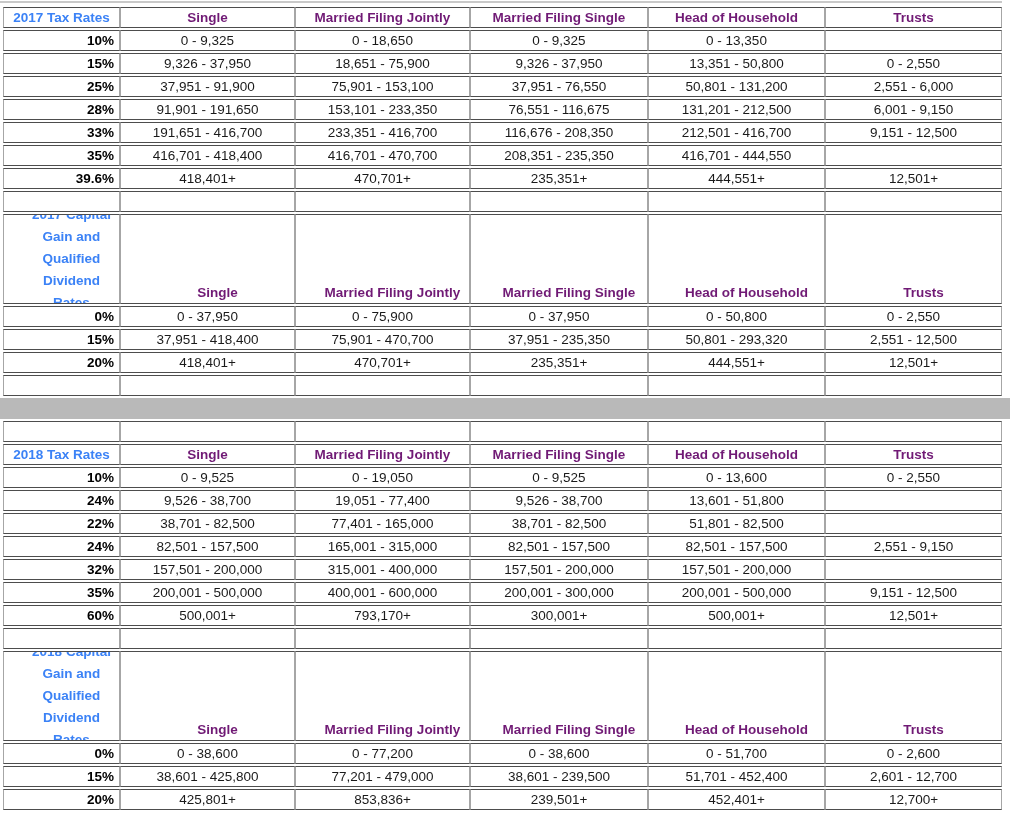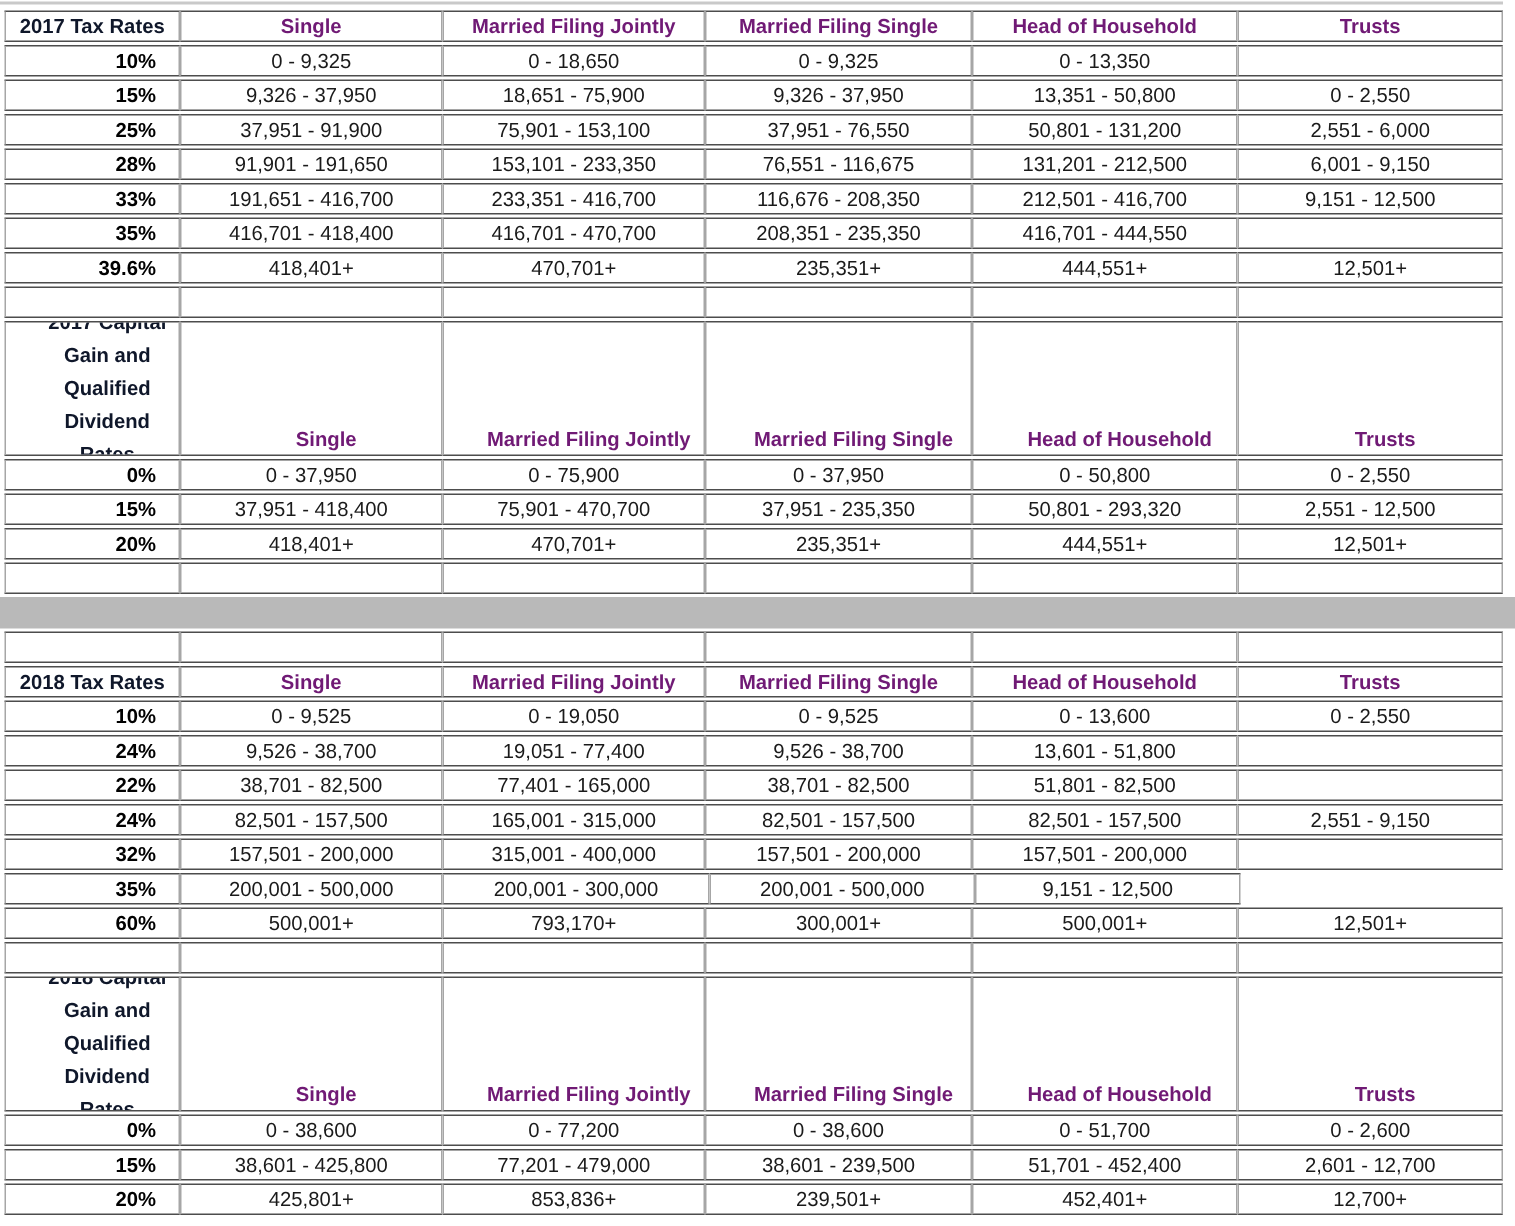--- a/index.html
+++ b/index.html
@@ -50,25 +50,25 @@
   .c2 { width: 175px; }
   .c3 { width: 178px; }
   .c4 { width: 177px; }
   .c5 { width: 177px; }
   .colhead {
     font-weight: bold;
     color: #701a75;
   }
   .title {
     font-weight: bold;
-    color: #0f172a;
+    color: #3b82f6;
   }
   .rate {
     justify-content: flex-end;
-    padding-right: 15px;
+    padding-right: 5px;
     font-weight: bold;
     color: #000000;
   }
   
   .tall .cell {
     height: 90px;
     align-items: flex-end;
     padding-bottom: 2px;
     padding-left: 20px;
   }
@@ -261,20 +261,21 @@
       <div class="cell c0 rate">32%</div>
       <div class="cell c1">157,501 - 200,000</div>
       <div class="cell c2">315,001 - 400,000</div>
       <div class="cell c3">157,501 - 200,000</div>
       <div class="cell c4">157,501 - 200,000</div>
       <div class="cell c5"></div>
     </div>
     <div class="row">
       <div class="cell c0 rate">35%</div>
       <div class="cell c1">200,001 - 500,000</div>
+      <div class="cell c2">400,001 - 600,000</div>
       <div class="cell c3">200,001 - 300,000</div>
       <div class="cell c4">200,001 - 500,000</div>
       <div class="cell c5">9,151 - 12,500</div>
     </div>
     <div class="row">
       <div class="cell c0 rate">60%</div>
       <div class="cell c1">500,001+</div>
       <div class="cell c2">793,170+</div>
       <div class="cell c3">300,001+</div>
       <div class="cell c4">500,001+</div>

